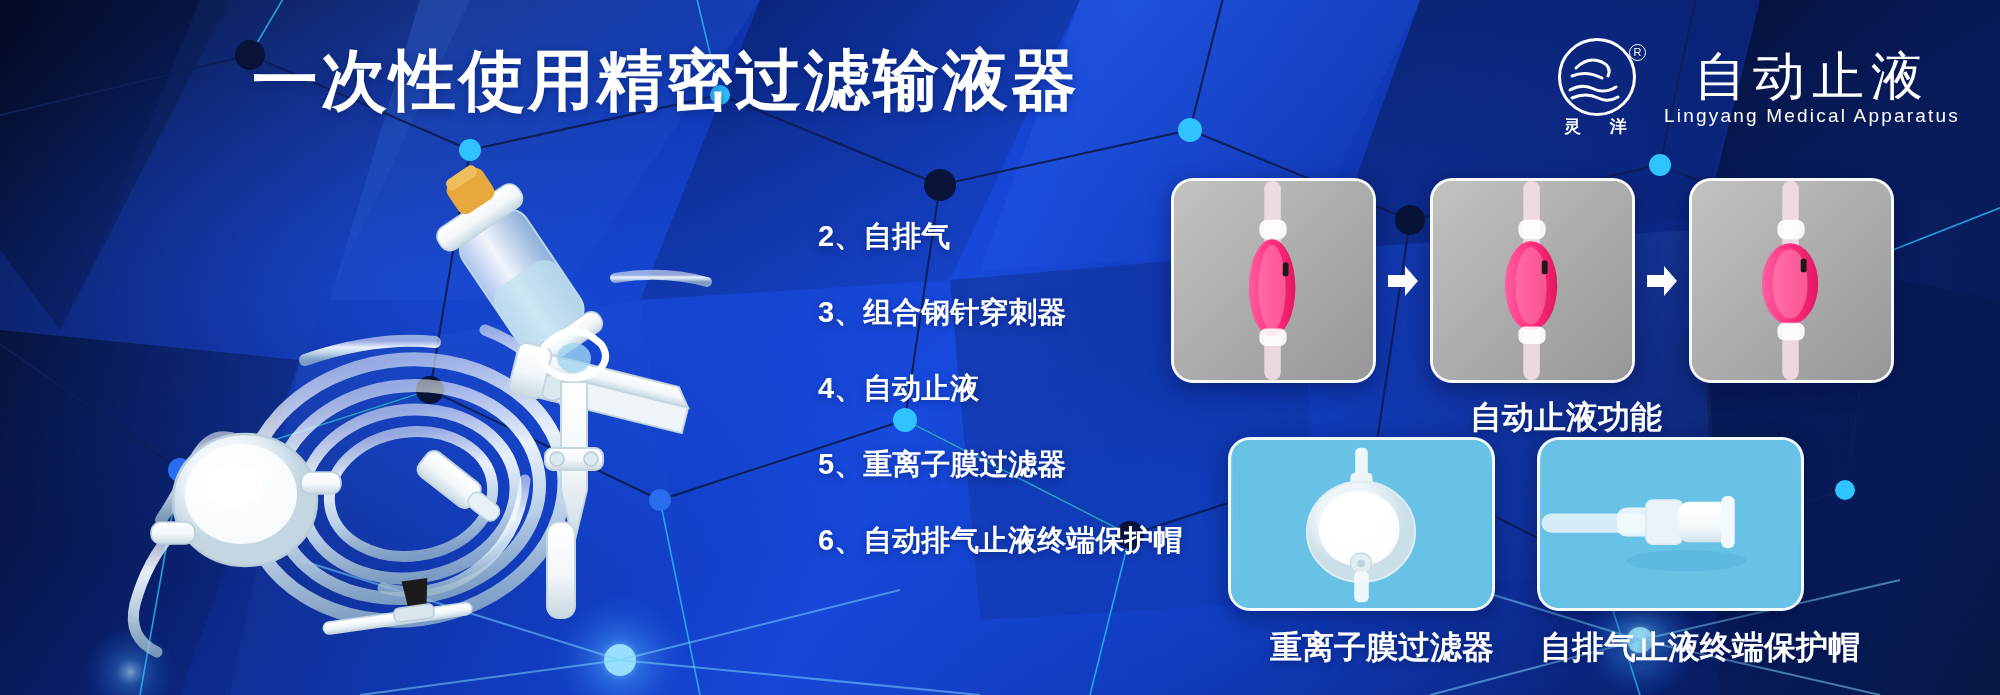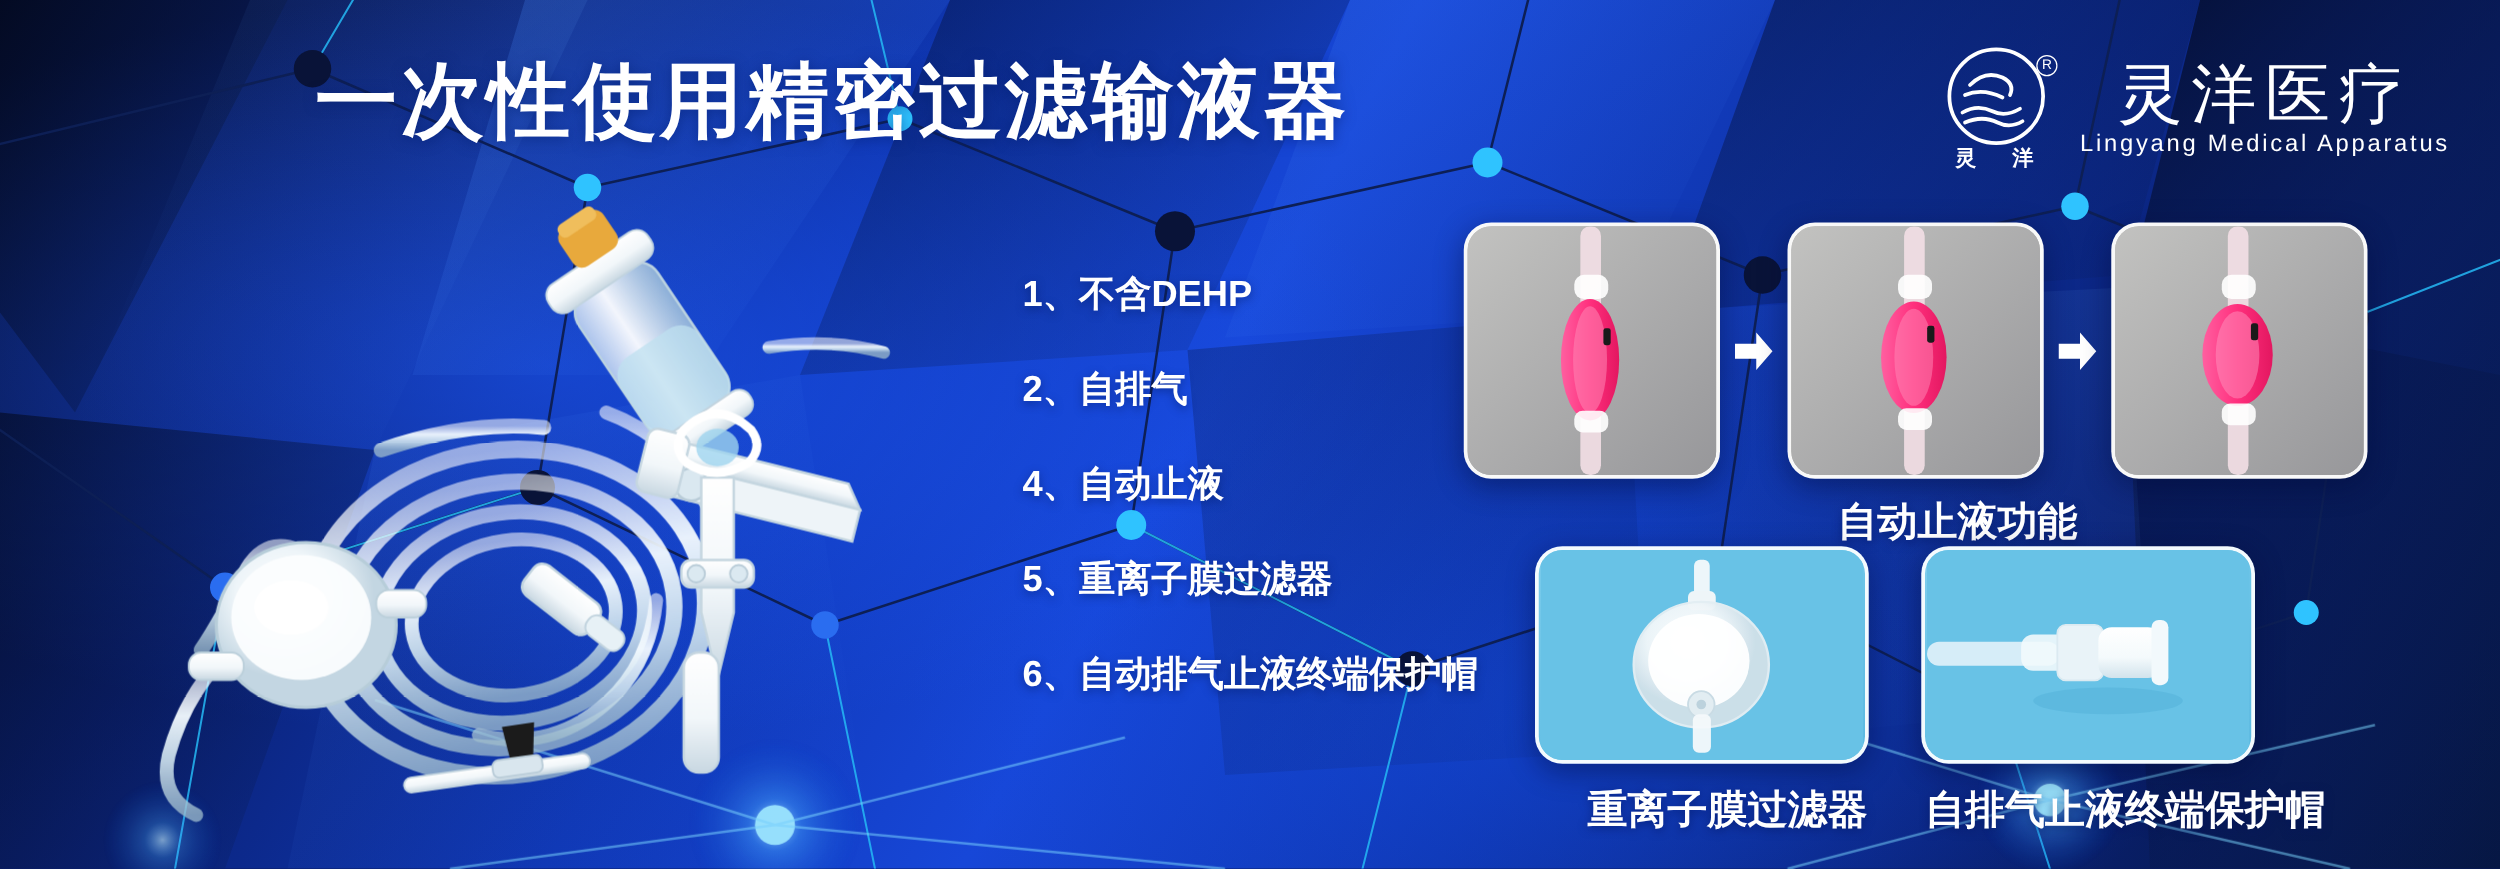--- a/index.html
+++ b/index.html
@@ -210,21 +210,21 @@
           <path d="M24 30 q12 -12 26 -6 q10 5 6 14"></path>
           <path d="M20 38 q14 -6 30 2"></path>
           <path d="M18 52 q12 -7 24 -1 q10 5 22 -2"></path>
           <path d="M20 60 q14 -6 26 0 q10 5 20 -1"></path>
         </g>
       </svg>
       <div class="reg">R</div>
       <div class="sub">灵 洋</div>
     </div>
     <div class="logo-text">
-      <div class="logo-cn">灵洋医疗</div>
+      <div class="logo-cn">自动止液</div>
       <div class="logo-en">Lingyang Medical Apparatus</div>
     </div>
   </div>
 
   <div id="hero">
     <svg width="720" height="520" viewBox="0 0 720 520">
       <defs>
         <linearGradient id="tube" x1="0" y1="0" x2="0" y2="1">
           <stop offset="0%" stop-color="#ffffff" stop-opacity=".55"></stop>
           <stop offset="35%" stop-color="#f4fbff" stop-opacity=".95"></stop>
@@ -305,22 +305,22 @@
 
       <g transform="rotate(-8 360 470)">
         <rect x="268" y="460" width="150" height="12" rx="6" fill="url(#plastic)" stroke="#c5d6e0" stroke-width="1.5"></rect>
         <path d="M352 430 l26 0 l-6 36 l-16 0 z" fill="#1b1b1b"></path>
         <rect x="340" y="456" width="40" height="14" rx="5" fill="#d9e6ee" stroke="#b9ccd8" stroke-width="1.5"></rect>
       </g>
     </svg>
   </div>
 
   <div id="features">
-    <div class="feat">1、不含DEHP</div>
     <div class="feat">2、自排气</div>
+    <div class="feat">3、组合钢针穿刺器</div>
     <div class="feat">4、自动止液</div>
     <div class="feat">5、重离子膜过滤器</div>
     <div class="feat">6、自动排气止液终端保护帽</div>
   </div>
 
   <div class="card gray" style="left:1171px; top:178px; width:205px; height:205px;">
     <svg width="100%" height="100%" viewBox="0 0 205 205">
       <defs>
         <linearGradient id="gbg" x1="0" y1="0" x2="1" y2="1">
           <stop offset="0%" stop-color="#c2c2c0"></stop>

